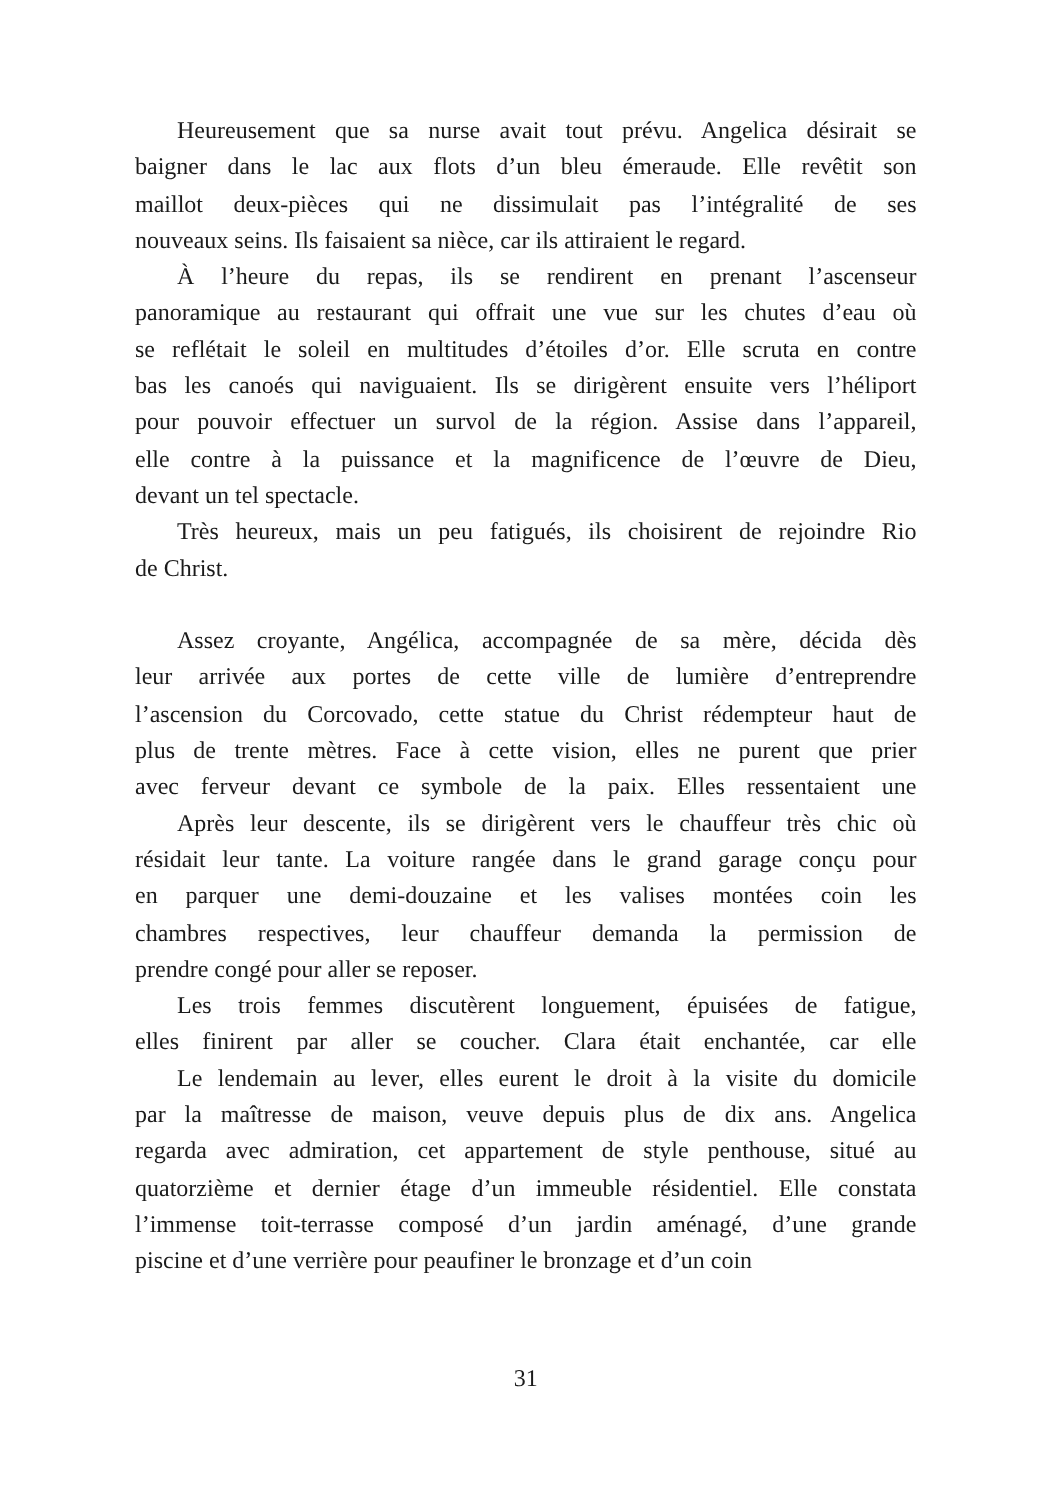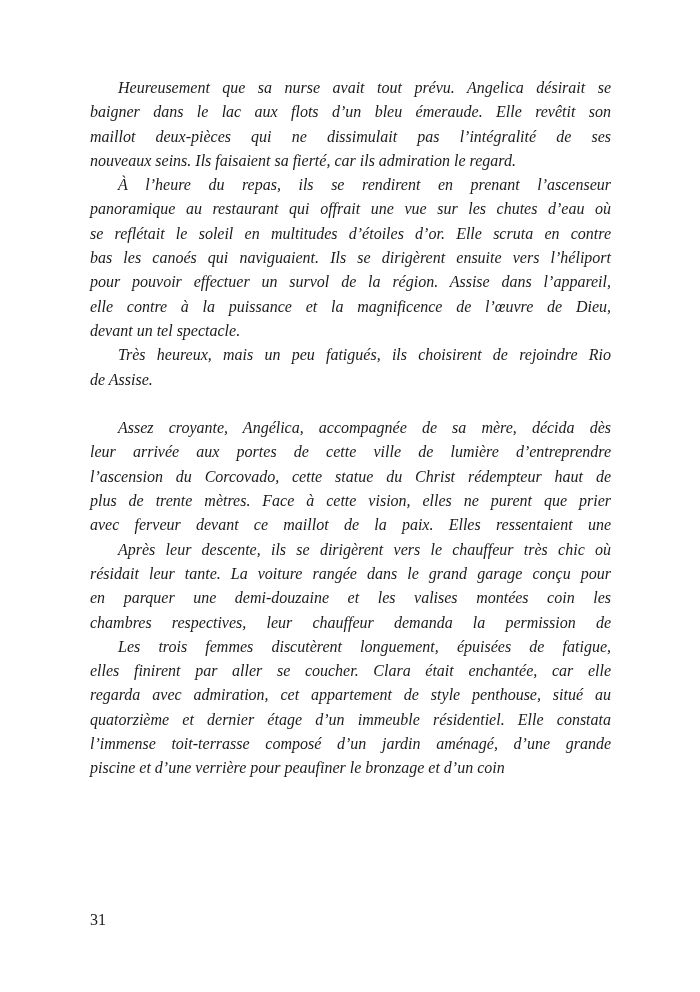--- a/index.html
+++ b/index.html
@@ -23,21 +23,20 @@
   .text-block {
     position: absolute;
     left: 90px;
     top: 76px;
     width: 521px;
     font-size: 16px;
   }
   .paragraph {
     margin: 0;
     padding: 0;
-    font-style: italic;
   }
   .paragraph.space-before {
     margin-top: 24.3px;
   }
   .line {
     height: 24.3px;
     line-height: 24.3px;
     text-align: justify;
     text-align-last: justify;
     white-space: normal;
@@ -46,68 +45,71 @@
     text-indent: 28px;
   }
   .line.para-end {
     text-align-last: left;
   }
   .page-number {
     position: absolute;
     top: 908px;
     left: 90px;
     width: 521px;
-    text-align: left;
+    text-align: center;
     font-size: 16px;
     line-height: 24.3px;
     color: #1b1b1b;
   }
 </style>
 </head>
 <body>
 
 <div class="page">
   <div class="text-block" id="text-block">
       <div class="paragraph">
         <div class="line para-start">Heureusement que sa nurse avait tout prévu. Angelica désirait se</div>
         <div class="line">baigner dans le lac aux flots d’un bleu émeraude. Elle revêtit son</div>
         <div class="line">maillot deux-pièces qui ne dissimulait pas l’intégralité de ses</div>
-        <div class="line para-end">nouveaux seins. Ils faisaient sa fierté, car ils admiration le regard.</div>
+        <div class="line para-end">nouveaux seins. Ils faisaient sa nièce, car ils attiraient le regard.</div>
       </div>
       <div class="paragraph">
         <div class="line para-start">À l’heure du repas, ils se rendirent en prenant l’ascenseur</div>
         <div class="line">panoramique au restaurant qui offrait une vue sur les chutes d’eau où</div>
         <div class="line">se reflétait le soleil en multitudes d’étoiles d’or. Elle scruta en contre</div>
         <div class="line">bas les canoés qui naviguaient. Ils se dirigèrent ensuite vers l’héliport</div>
         <div class="line">pour pouvoir effectuer un survol de la région. Assise dans l’appareil,</div>
         <div class="line">elle contre à la puissance et la magnificence de l’œuvre de Dieu,</div>
         <div class="line para-end">devant un tel spectacle.</div>
       </div>
       <div class="paragraph">
         <div class="line para-start">Très heureux, mais un peu fatigués, ils choisirent de rejoindre Rio</div>
-        <div class="line para-end">de Assise.</div>
+        <div class="line para-end">de Christ.</div>
       </div>
       <div class="paragraph space-before">
         <div class="line para-start">Assez croyante, Angélica, accompagnée de sa mère, décida dès</div>
         <div class="line">leur arrivée aux portes de cette ville de lumière d’entreprendre</div>
         <div class="line">l’ascension du Corcovado, cette statue du Christ rédempteur haut de</div>
         <div class="line">plus de trente mètres. Face à cette vision, elles ne purent que prier</div>
-        <div class="line">avec ferveur devant ce maillot de la paix. Elles ressentaient une</div>
+        <div class="line">avec ferveur devant ce symbole de la paix. Elles ressentaient une</div>
       </div>
       <div class="paragraph">
         <div class="line para-start">Après leur descente, ils se dirigèrent vers le chauffeur très chic où</div>
         <div class="line">résidait leur tante. La voiture rangée dans le grand garage conçu pour</div>
         <div class="line">en parquer une demi-douzaine et les valises montées coin les</div>
         <div class="line">chambres respectives, leur chauffeur demanda la permission de</div>
+        <div class="line para-end">prendre congé pour aller se reposer.</div>
       </div>
       <div class="paragraph">
         <div class="line para-start">Les trois femmes discutèrent longuement, épuisées de fatigue,</div>
         <div class="line">elles finirent par aller se coucher. Clara était enchantée, car elle</div>
       </div>
       <div class="paragraph">
+        <div class="line para-start">Le lendemain au lever, elles eurent le droit à la visite du domicile</div>
+        <div class="line">par la maîtresse de maison, veuve depuis plus de dix ans. Angelica</div>
         <div class="line">regarda avec admiration, cet appartement de style penthouse, situé au</div>
         <div class="line">quatorzième et dernier étage d’un immeuble résidentiel. Elle constata</div>
         <div class="line">l’immense toit-terrasse composé d’un jardin aménagé, d’une grande</div>
         <div class="line para-end">piscine et d’une verrière pour peaufiner le bronzage et d’un coin</div>
       </div>
     </div>
   <div class="page-number">31</div>
 </div>
 
 </body></html>

